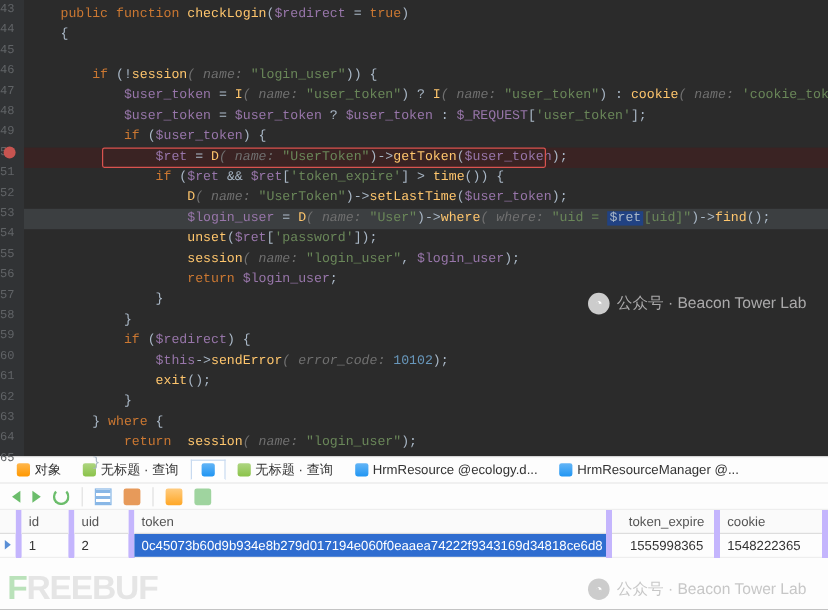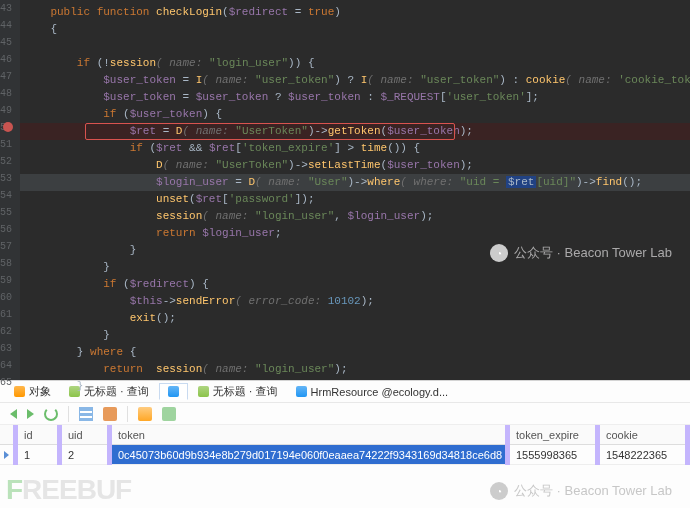--- a/index.html
+++ b/index.html
@@ -55,21 +55,21 @@
     .col { border-right: 5px solid #c4b5fd; }
     .hdr { background: #fafafa; border-bottom: 1px solid #ddd; height: 20px; line-height: 20px; padding-left: 6px; color: #555; font-weight: 400; }
     .cell { height: 20px; line-height: 20px; padding-left: 6px; border-bottom: 1px solid #eee; overflow: hidden; white-space: nowrap; }
     .rowhandle { width: 18px; }
     .rowhandle .hdr, .rowhandle .cell { padding: 0; text-align: center; }
     .rowhandle .cell .arrow { display: inline-block; width: 0; height: 0; border-left: 5px solid #5a8fd6; border-top: 4px solid transparent; border-bottom: 4px solid transparent; }
     
     .c-id { width: 44px; }
     .c-uid { width: 50px; }
     .c-token { flex: 1; min-width: 300px; }
-    .c-texp { width: 90px; }
+    .c-texp { width: 90px; text-align: center; }
     .c-ip { width: 62px; }
     .c-add { width: 90px; }
     .selected-row .cell { background: #2f6dd0 !important; color: #fff; }
   </style>
 </head>
 <body>
 
 <div class="editor-pane">
   <div class="gutter">
     <div class="ln">43</div>
@@ -145,20 +145,24 @@
         <span class="ticon blue"></span>
       </div>
     <div class="db-tab">
         <span class="ticon green"></span>
         <span>无标题 · 查询</span>
       </div>
     <div class="db-tab">
         <span class="ticon blue"></span>
         <span>HrmResource @ecology.d...</span>
       </div>
+    <div class="db-tab">
+        <span class="ticon blue"></span>
+        <span>HrmResourceManager @...</span>
+      </div>
   </div>
 
   <div class="db-toolbar">
     <span class="tbtn nav2"></span>
     <span class="tbtn nav1"></span>
     <span class="tbtn ref"></span>
     <span class="tbtn sep"></span>
     <span class="tbtn grid"></span>
     <span class="tbtn rec"></span>
     <span class="tbtn sep"></span>

